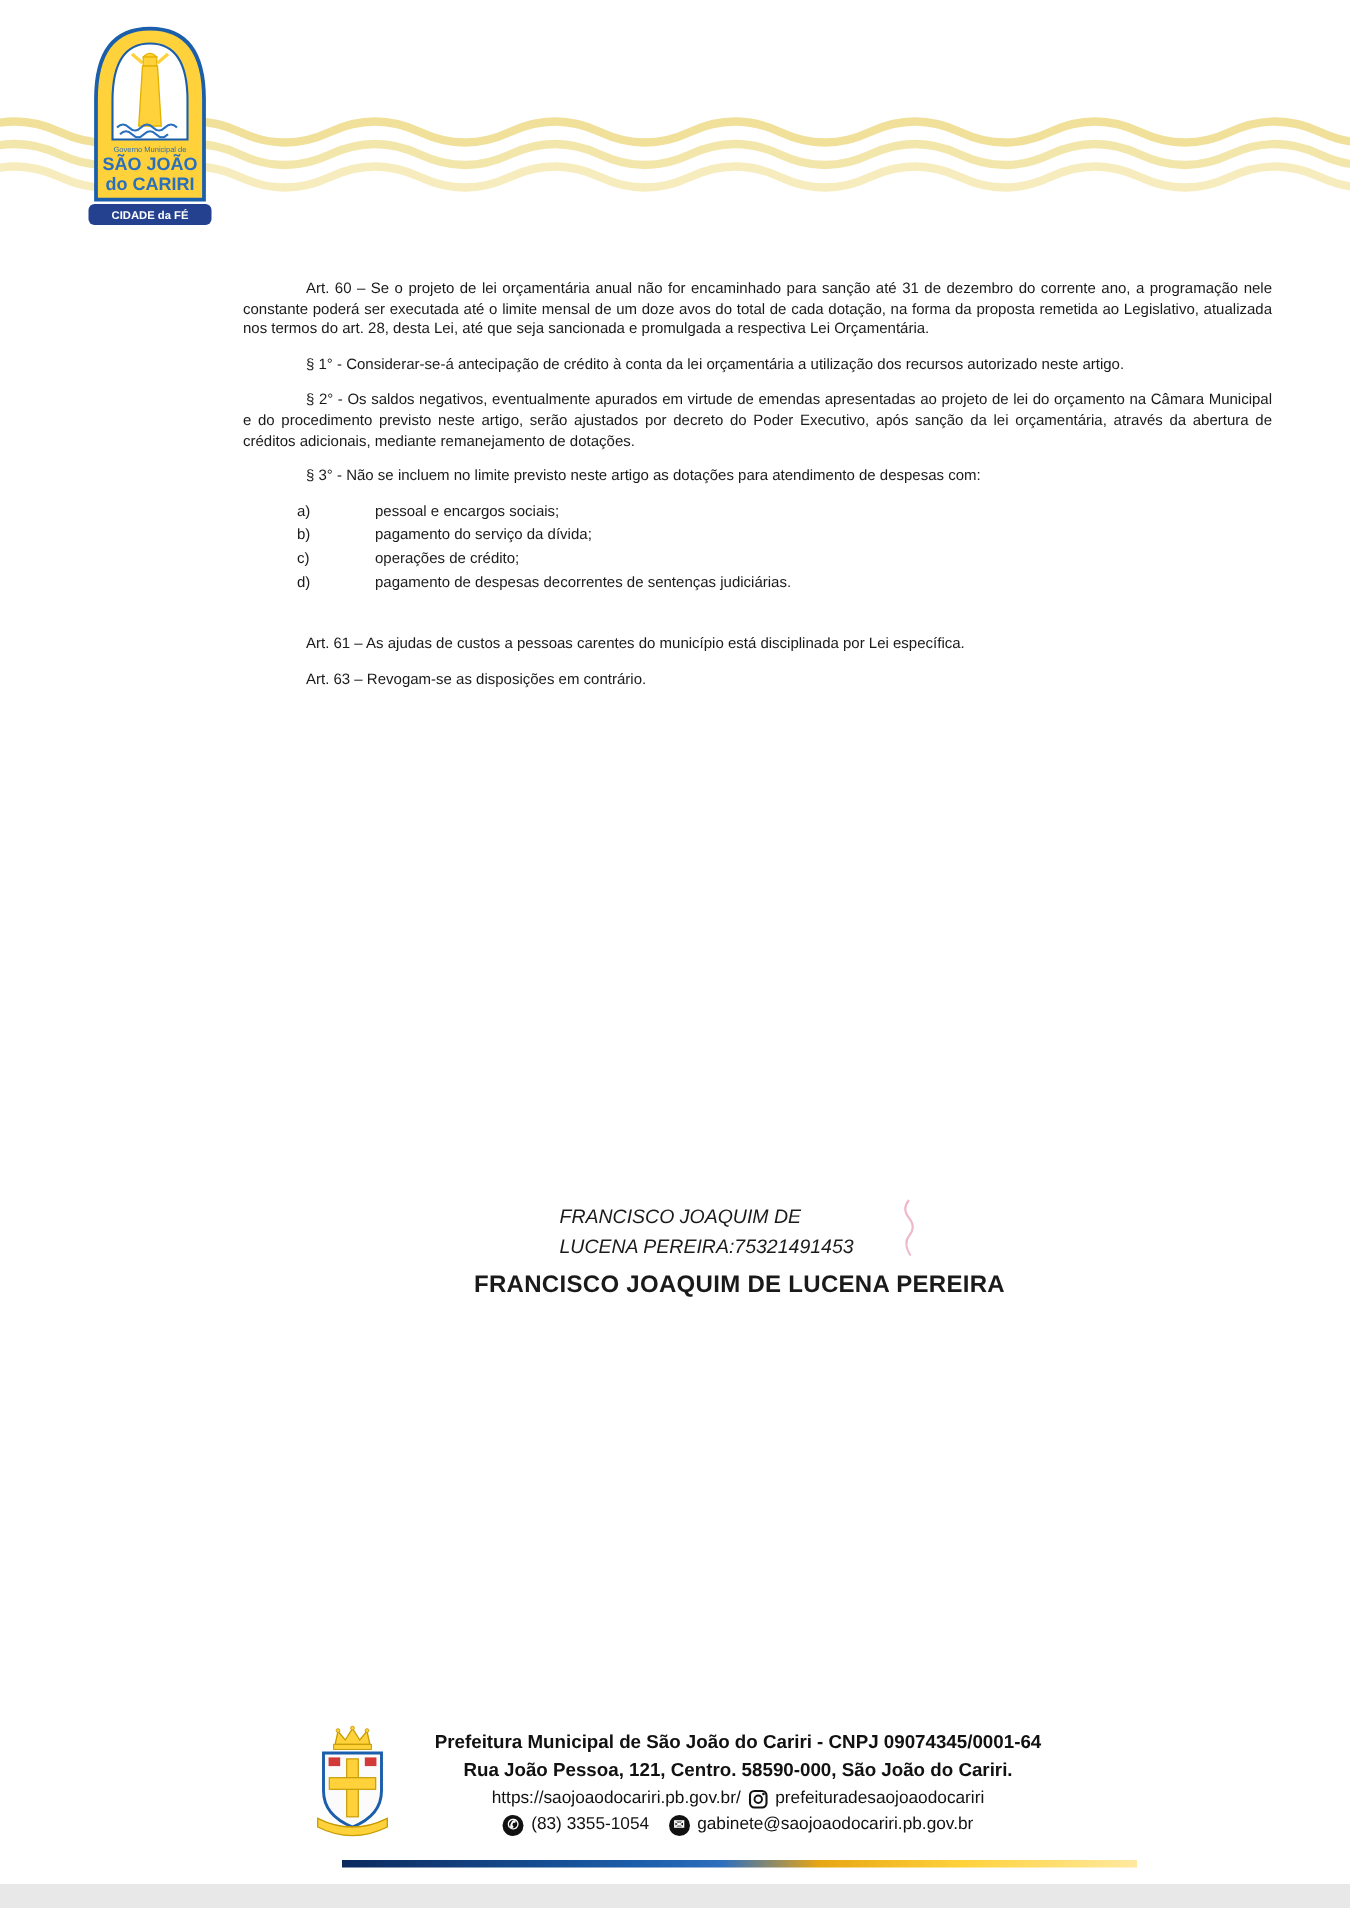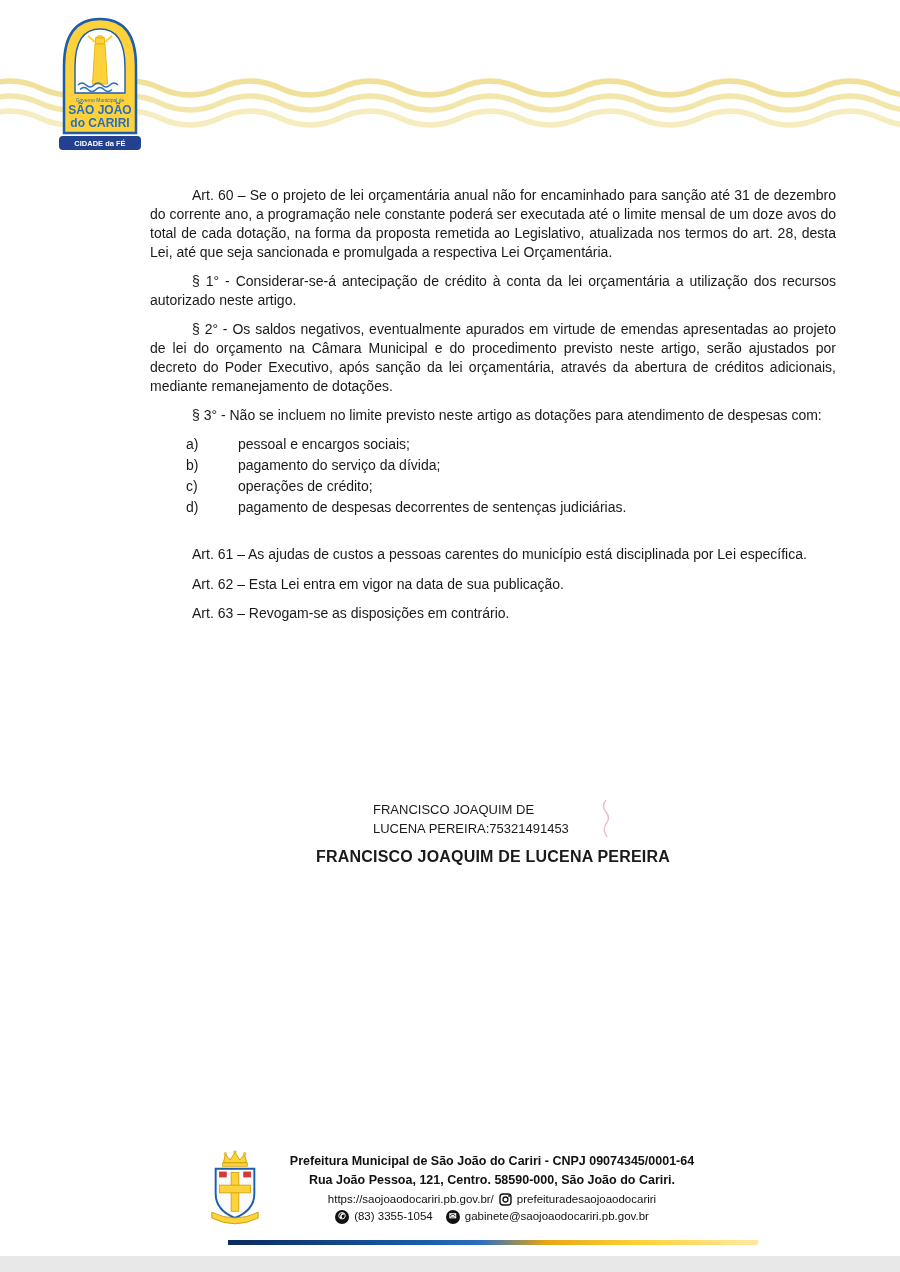--- a/index.html
+++ b/index.html
@@ -4,30 +4,30 @@
 <style>
   html,body{margin:0;padding:0;background:#e8e8e8;}
   .page{
     position:relative;width:900px;height:1256px;margin:0 auto;background:#ffffff;
     overflow:hidden;font-family:"Liberation Sans",sans-serif;color:#1a1a1a;
   }
   
   .waves{position:absolute;top:76px;left:0;width:900px;height:64px;}
   .logo{position:absolute;top:14px;left:54px;width:92px;height:154px;}
   
-  .content{position:absolute;left:150px;top:186px;width:686px;font-size:14px;line-height:1.36;text-align:justify;}
+  .content{position:absolute;left:162px;top:186px;width:686px;font-size:10px;line-height:1.36;text-align:justify;}
   .para{text-indent:42px;margin:0 0 10px 0;}
   .para.space-above{margin-top:28px;}
   .para.space-above-lg{margin-top:34px;}
   .list{margin:2px 0 16px 36px;text-align:left;}
   .li{display:flex;margin-bottom:2px;}
   .li-marker{width:52px;flex-shrink:0;}
   
   .sig-block{position:absolute;left:150px;top:798px;width:686px;text-align:center;}
-  .sig-digital{display:flex;justify-content:center;align-items:center;gap:4px;margin-bottom:6px;}
+  .sig-digital{display:flex;justify-content:center;align-items:flex-end;gap:4px;margin-bottom:6px;font-style:italic;}
   .sig-left{font-size:13px;line-height:1.5;width:222px;text-align:left;}
   .sig-mark{flex-shrink:0;}
   .sig-note{font-size:8.5px;line-height:1.55;width:208px;text-align:left;color:#222;}
   .sig-name{font-size:16px;font-weight:bold;margin-top:8px;letter-spacing:.2px;}
   .sig-role{font-size:15px;margin-top:4px;}
   
   .footer{position:absolute;left:0;top:1150px;width:900px;display:flex;justify-content:center;align-items:center;gap:26px;}
   .footer-text{text-align:center;}
   .f-line{font-size:12.5px;line-height:1.55;font-weight:bold;color:#111;}
   .f-line.small{font-size:11.5px;font-weight:bold;display:flex;justify-content:center;align-items:center;gap:5px;}
@@ -90,21 +90,20 @@
         <span class="li-marker">c)</span>
         <span>operações de crédito;</span>
       </div>
       <div class="li">
         <span class="li-marker">d)</span>
         <span>pagamento de despesas decorrentes de sentenças judiciárias.</span>
       </div>
     </div>
 
     <p class="para space-above">Art. 61 – As ajudas de custos a pessoas carentes do município está disciplinada por Lei específica.</p>
-    <p class="para">Art. 62 – Esta Lei entra em vigor na data de sua publicação.</p>
     <p class="para">Art. 63 – Revogam-se as disposições em contrário.</p>
   </div>
 
   <div class="sig-block">
     <div class="sig-digital">
       <div class="sig-left">
         <div>FRANCISCO JOAQUIM DE</div>
         <div>LUCENA PEREIRA:75321491453</div>
       </div>
       <svg class="sig-mark" width="14" height="42" viewBox="0 0 14 42">

